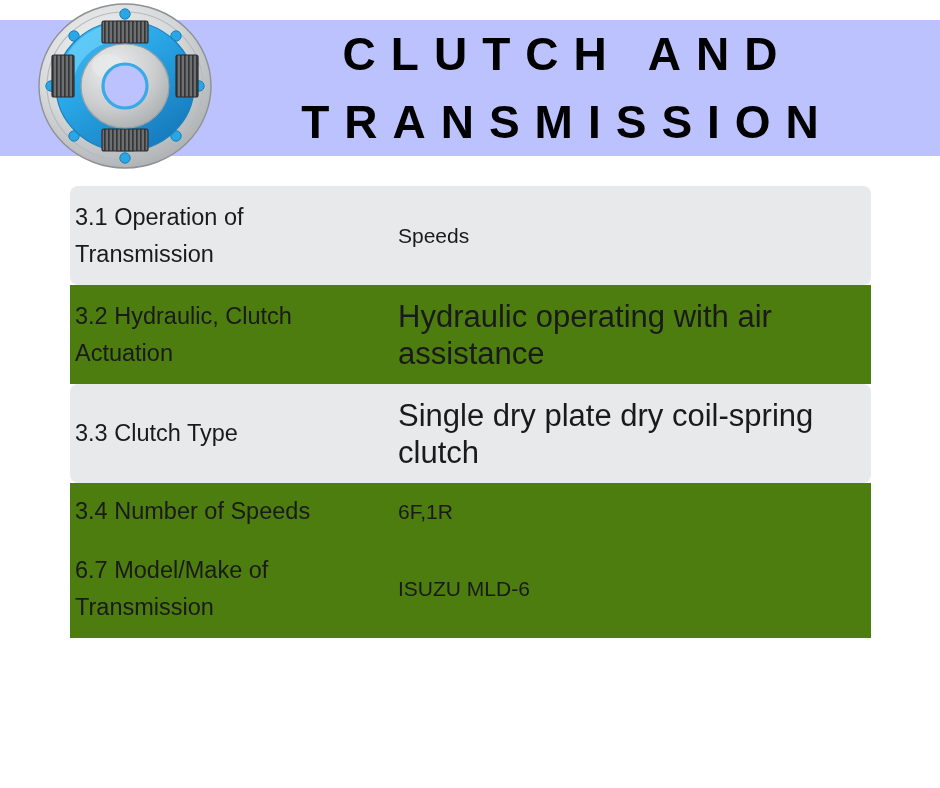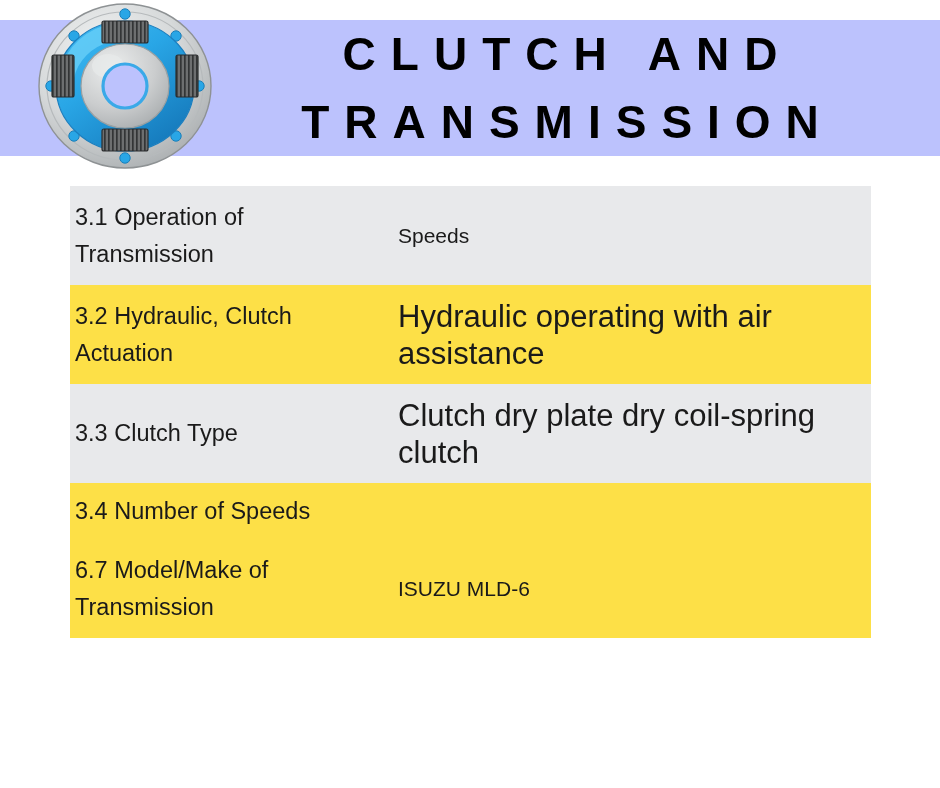--- a/index.html
+++ b/index.html
@@ -64,22 +64,22 @@
     top: 186px;
     width: 801px;
   }
 
   .spec-row {
     display: flex;
     align-items: center;
     box-sizing: border-box;
     padding-left: 5px;
   }
-  .spec-row.striped { background: #e8e9eb; }
-  .spec-row.plain   { background: #fde047; }
+  .spec-row.striped { background: #e8e9eb; border-radius: 8px; }
+  .spec-row.plain   { background: #4d7c0f; }
 
   .row-tall  { height: 99px; }
   .row-short { height: 56px; }
 
   .spec-label {
     width: 323px;
     flex: 0 0 323px;
     font-size: 23.5px;
     line-height: 37px;
     color: #1a1a1a;
@@ -171,25 +171,26 @@
     <div class="spec-value small">Speeds</div>
   </div>
 
   <div class="spec-row plain row-tall">
     <div class="spec-label">3.2 Hydraulic, Clutch Actuation</div>
     <div class="spec-value">Hydraulic operating with air assistance</div>
   </div>
 
   <div class="spec-row striped row-tall">
     <div class="spec-label">3.3 Clutch Type</div>
-    <div class="spec-value">Clutch dry plate dry coil-spring clutch</div>
+    <div class="spec-value">Single dry plate dry coil-spring clutch</div>
   </div>
 
   <div class="spec-row plain row-short">
     <div class="spec-label">3.4 Number of Speeds</div>
+    <div class="spec-value small">6F,1R</div>
   </div>
 
 
   <div class="spec-row plain row-tall">
     <div class="spec-label">6.7 Model/Make of Transmission</div>
     <div class="spec-value small">ISUZU MLD-6</div>
   </div>
 
 </div>
 

